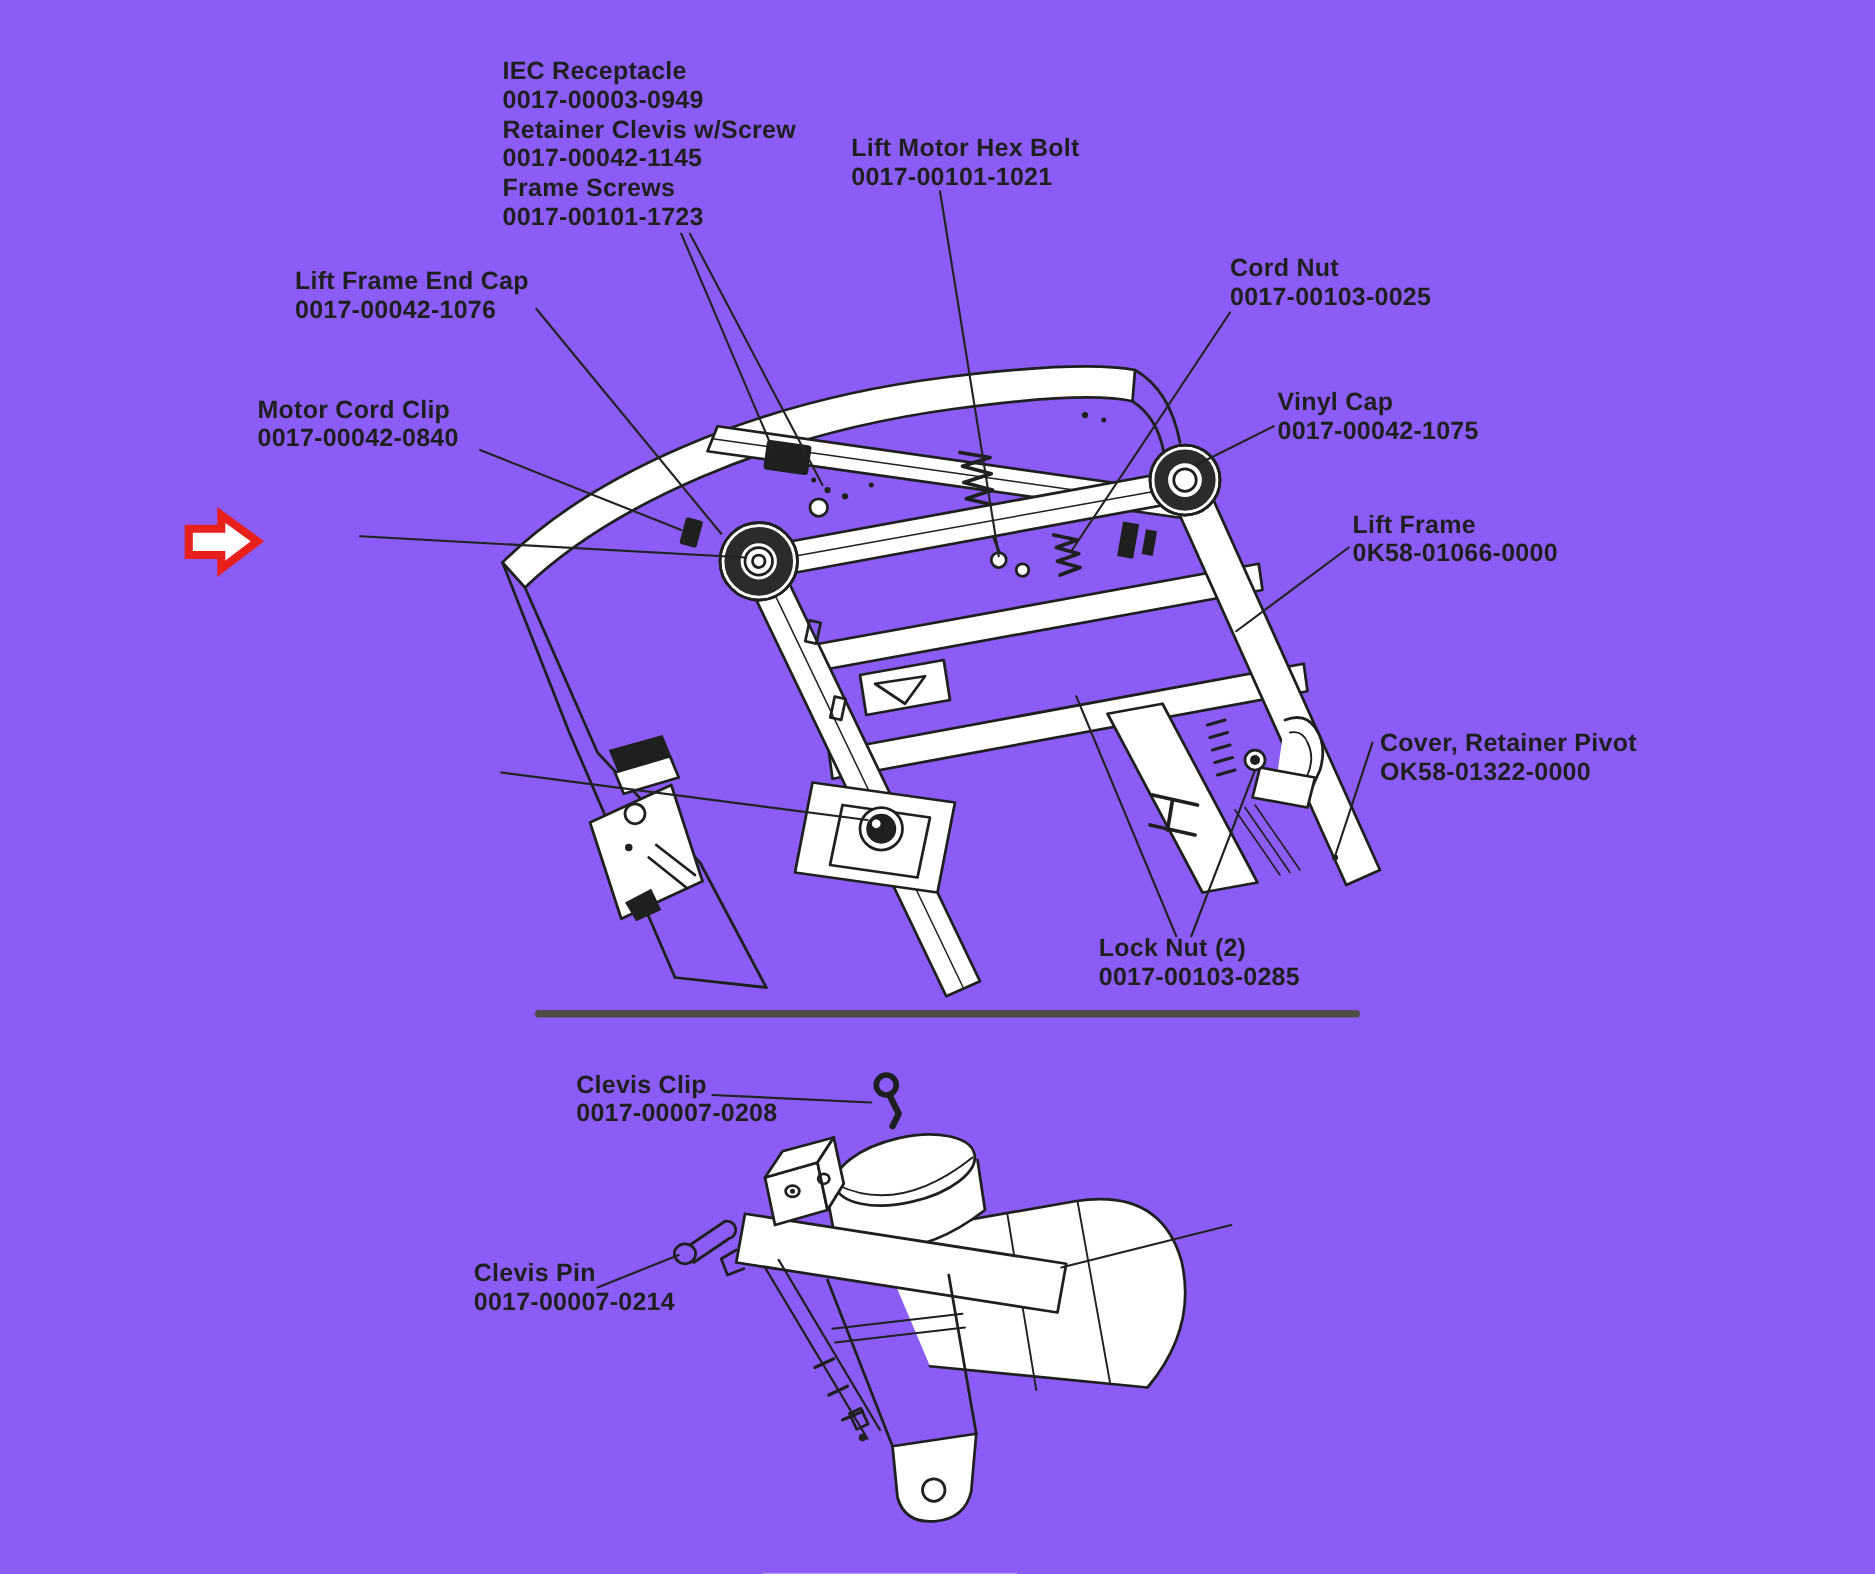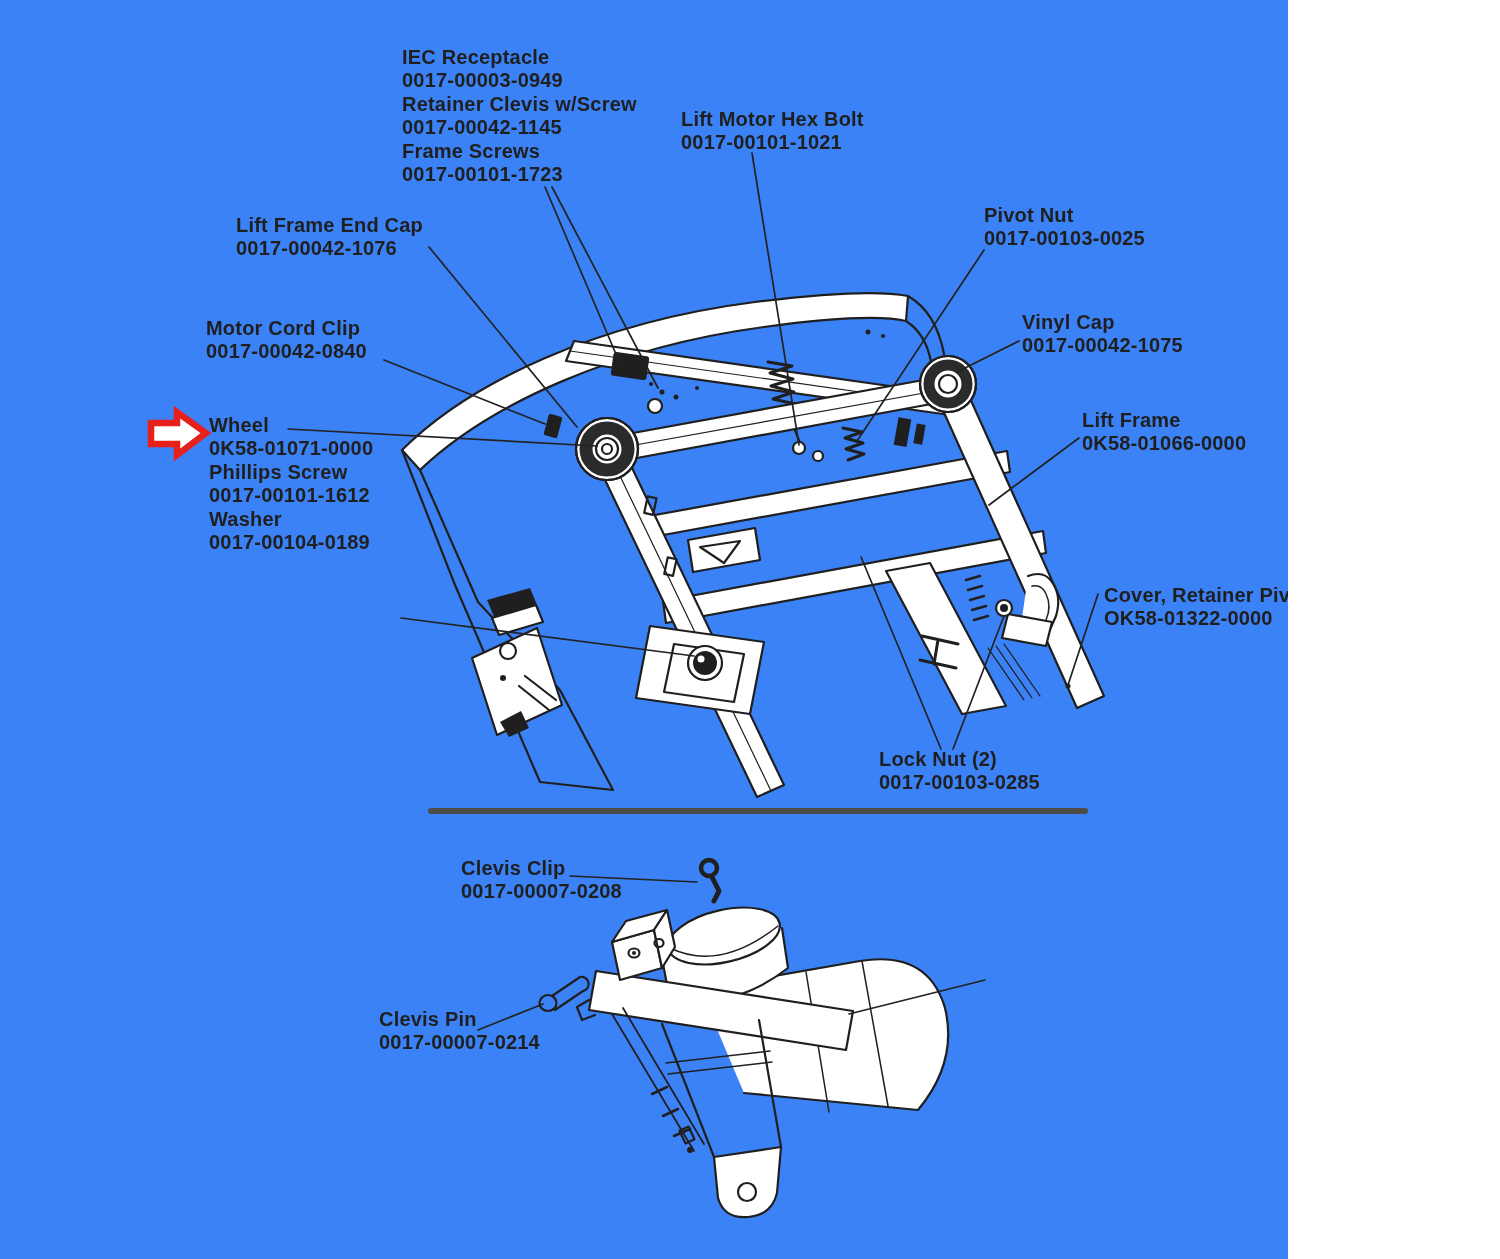--- a/index.html
+++ b/index.html
@@ -1,17 +1,17 @@
 <!DOCTYPE html>
 <html><head>
 <meta charset="utf-8">
 <style>
   html,body { margin:0; padding:0; background:#ffffff; }
   .canvas {
-    position:relative; width:1288px; height:1259px; background:#3b82f6;
+    position:relative; width:1500px; height:1259px; background:#8b5cf6;
     font-family:"Liberation Sans", sans-serif; overflow:hidden;
   }
   svg.draw-layer { position:absolute; left:0; top:0; }
   .lbl {
     position:absolute; white-space:nowrap;
     font:bold 20px/23.4px "Liberation Sans", sans-serif;
     color:#1f1f1f; letter-spacing:0.2px;
   }
 </style>
 </head>
@@ -188,21 +188,21 @@
   <div>Frame Screws</div>
   <div>0017-00101-1723</div>
 </div>
 
 <div class="lbl" style="left:681px; top:108px">
   <div>Lift Motor Hex Bolt</div>
   <div>0017-00101-1021</div>
 </div>
 
 <div class="lbl" style="left:984px; top:204px">
-  <div>Pivot Nut</div>
+  <div>Cord Nut</div>
   <div>0017-00103-0025</div>
 </div>
 
 <div class="lbl" style="left:236px; top:214px">
   <div>Lift Frame End Cap</div>
   <div>0017-00042-1076</div>
 </div>
 
 <div class="lbl" style="left:1022px; top:311px">
   <div>Vinyl Cap</div>
@@ -212,28 +212,20 @@
 <div class="lbl" style="left:206px; top:317px">
   <div>Motor Cord Clip</div>
   <div>0017-00042-0840</div>
 </div>
 
 <div class="lbl" style="left:1082px; top:409px">
   <div>Lift Frame</div>
   <div>0K58-01066-0000</div>
 </div>
 
-<div class="lbl" style="left:209px; top:414px">
-  <div>Wheel</div>
-  <div>0K58-01071-0000</div>
-  <div>Phillips Screw</div>
-  <div>0017-00101-1612</div>
-  <div>Washer</div>
-  <div>0017-00104-0189</div>
-</div>
 
 
 <div class="lbl" style="left:1104px; top:584px">
   <div>Cover, Retainer Pivot</div>
   <div>OK58-01322-0000</div>
 </div>
 
 <div class="lbl" style="left:879px; top:748px">
   <div>Lock Nut (2)</div>
   <div>0017-00103-0285</div>

